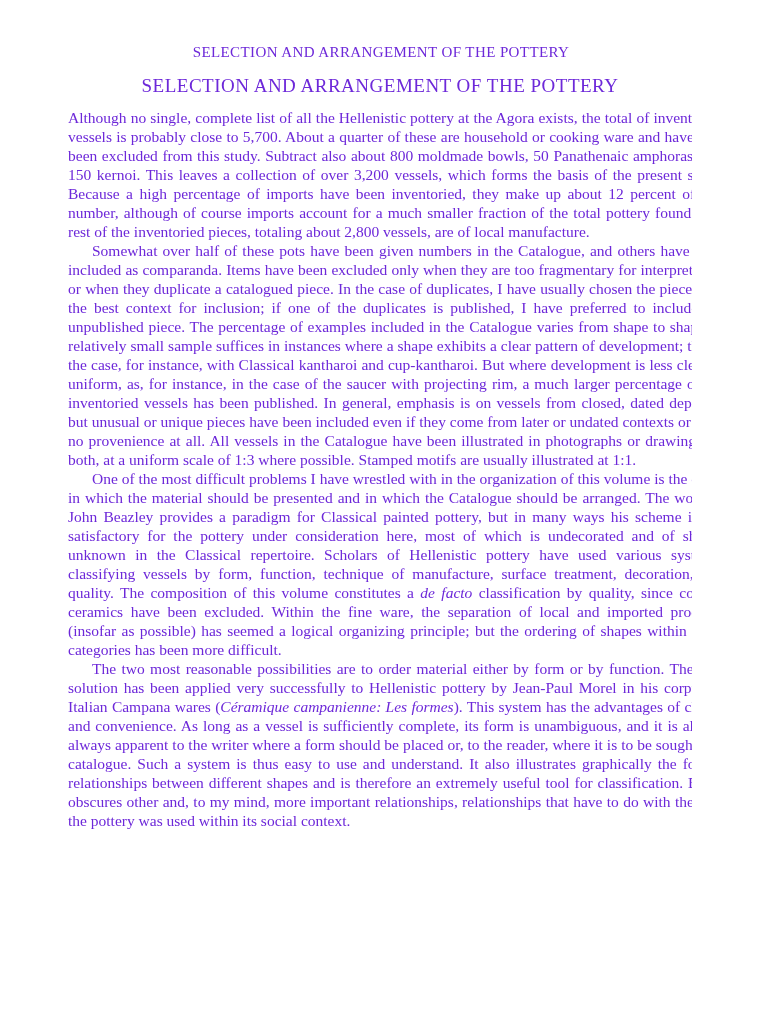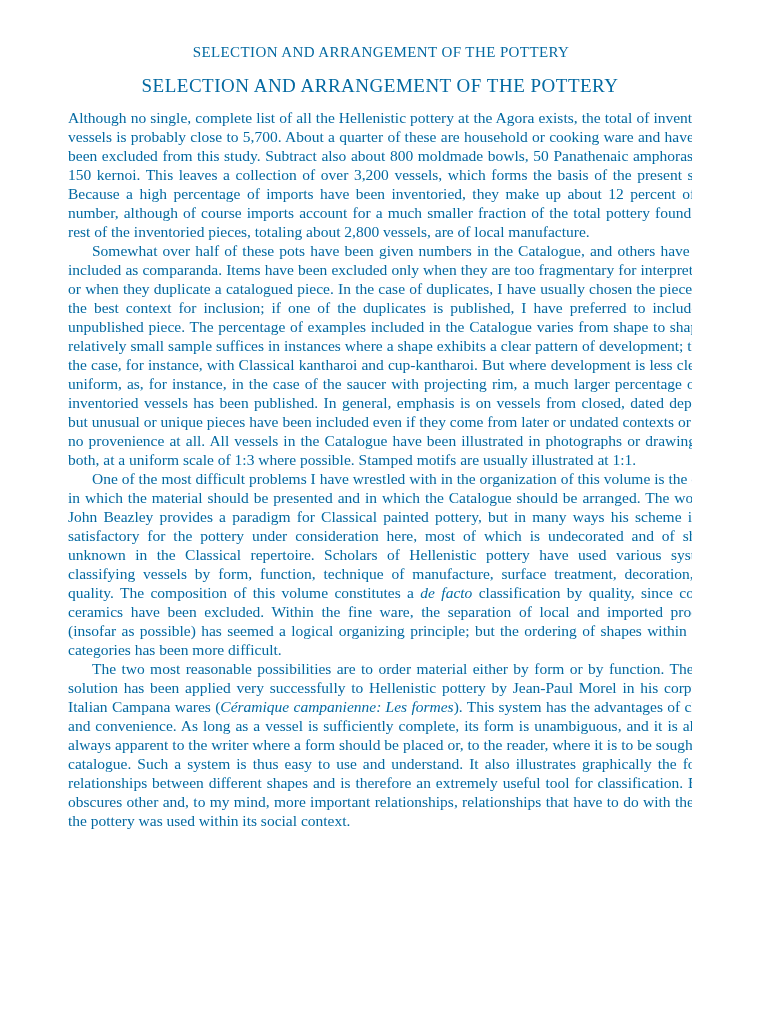--- a/index.html
+++ b/index.html
@@ -5,21 +5,21 @@
   html, body {
     margin: 0;
     padding: 0;
     background: #ffffff;
   }
   .page {
     position: relative;
     width: 692px;
     height: 1024px;
     background: #ffffff;
-    color: #0369a1;
+    color: #6d28d9;
     font-family: "Liberation Serif", serif;
     overflow: hidden;
   }
   .running-head-row {
     position: absolute;
     top: 44px;
     left: 52px;
     width: 658px;
     text-align: center;
     font-size: 15px;

